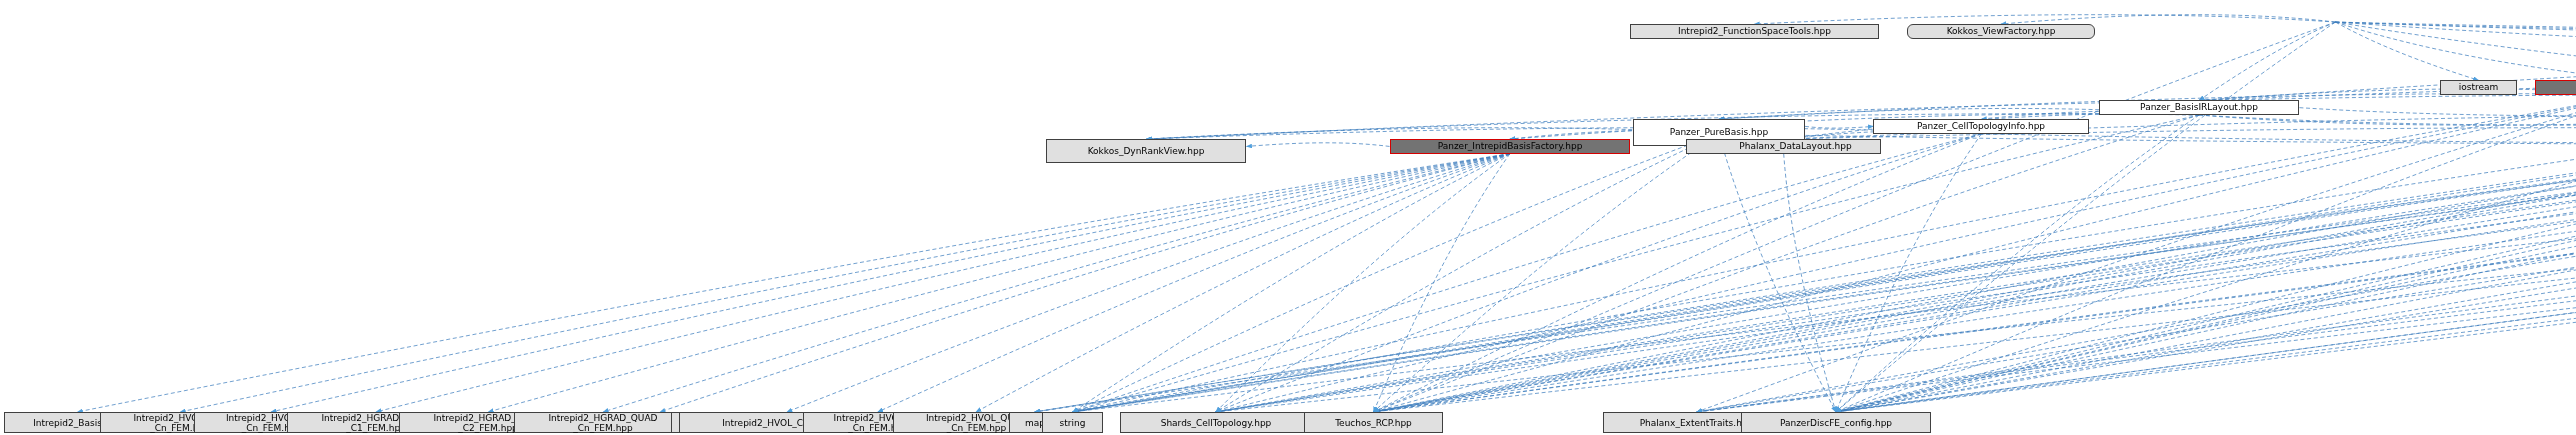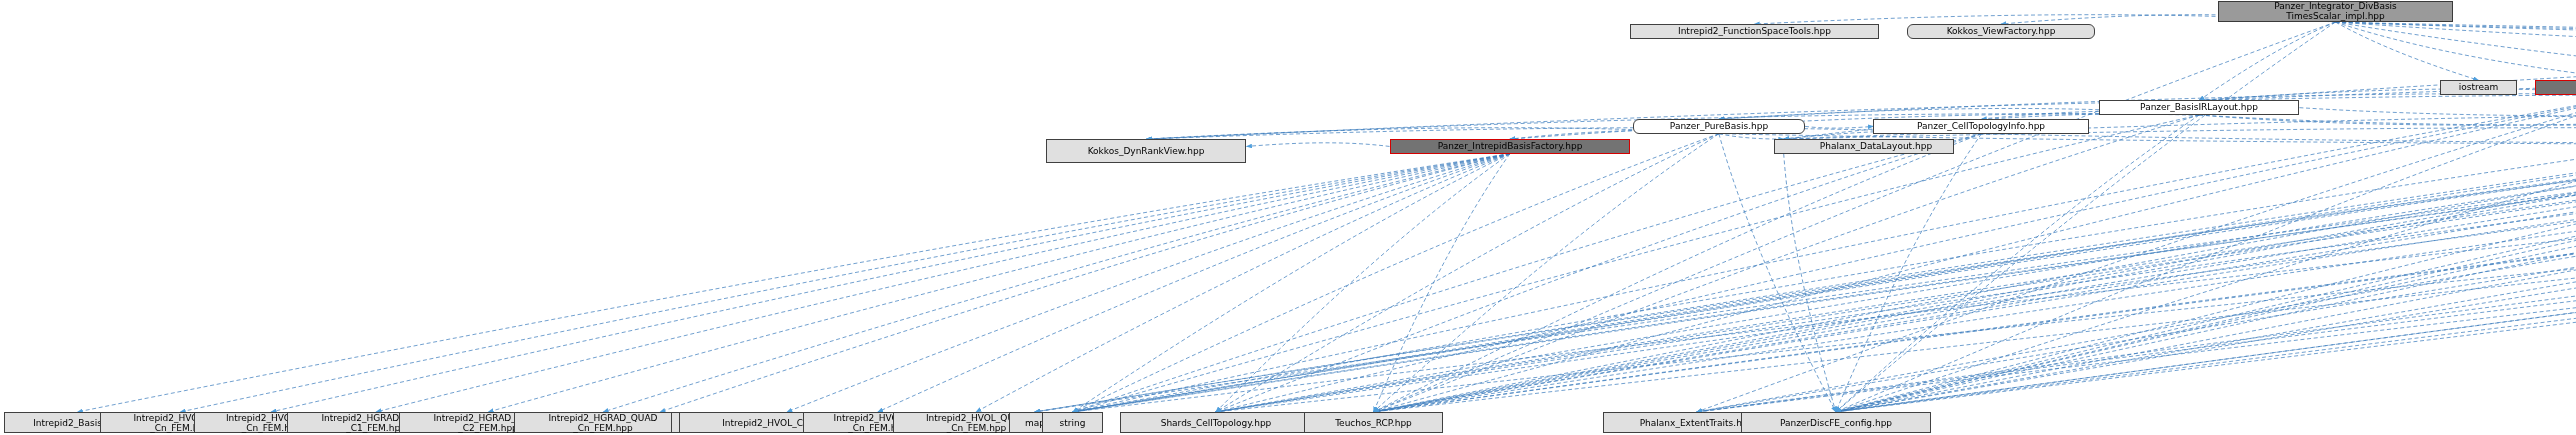--- a/index.html
+++ b/index.html
@@ -181,32 +181,30 @@
       <path d="M6513,142 C5268.00182790208,278.17977226018985 3876.013566276213,461.9932004851107 2748,616" fill="none" stroke="#3d7ebd" stroke-width="1.1" stroke-dasharray="6,4" marker-end="url(#arrow)"></path>
       <path d="M6585,114 C5247.637555930871,259.41530625572466 3752.0344076263414,453.5905953158394 2540,616" fill="none" stroke="#3d7ebd" stroke-width="1.1" stroke-dasharray="6,4" marker-end="url(#arrow)"></path>
       <path d="M2670,230 C2679.528,360.656 2715.143,502.111 2748,616" fill="none" stroke="#3d7ebd" stroke-width="1.1" stroke-dasharray="6,4" marker-end="url(#arrow)"></path>
       <path d="M5277,58 C5226.8099999999995,101.914 5180.224999999999,159.7415 5144,208" fill="none" stroke="#3d7ebd" stroke-width="1.1" stroke-dasharray="6,4" marker-end="url(#arrow)"></path>
       <path d="M5207,114 C5182.262,142.37400000000002 5160.597,178.25650000000002 5144,208" fill="none" stroke="#3d7ebd" stroke-width="1.1" stroke-dasharray="6,4" marker-end="url(#arrow)"></path>
       <path d="M4580,172 C4764.820516853803,204.23856929041798 4974.041968164719,209.07583208607716 5144,208" fill="none" stroke="#3d7ebd" stroke-width="1.1" stroke-dasharray="6,4" marker-end="url(#arrow)"></path>
       <path d="M5366,142 C5289.968,154.456 5208.983,182.761 5144,208" fill="none" stroke="#3d7ebd" stroke-width="1.1" stroke-dasharray="6,4" marker-end="url(#arrow)"></path>
       <path d="M3946,142 C4340.2178285440405,184.14911218544955 4783.945399984024,200.0819821081789 5144,208" fill="none" stroke="#3d7ebd" stroke-width="1.1" stroke-dasharray="6,4" marker-end="url(#arrow)"></path>
       <path d="M3292,172 C3647.626458159425,194.37968402329895 4046.5337672596647,188.0998156802577 4370,178" fill="none" stroke="#3d7ebd" stroke-width="1.1" stroke-dasharray="6,4" marker-end="url(#arrow)"></path>
     </svg>
-<div class="node root" style="left: 2218px; top: 0.7px; width: 235px; height: 21.4px;"><span>Panzer_Integrator_DivBasis
-TimesScalar_impl.hpp</span></div>
     <div class="node" style="left: 1630px; top: 24px; width: 249px; height: 14.7px;"><span>Intrepid2_FunctionSpaceTools.hpp</span></div>
     <div class="node" style="left: 1907px; top: 24px; width: 188px; height: 14.7px; border-radius: 6px;"><span>Kokkos_ViewFactory.hpp</span></div>
     <div class="node" style="left: 2440px; top: 80px; width: 77px; height: 14.7px;"><span>iostream</span></div>
     <div class="node red" style="left: 2535px; top: 80px; width: 203px; height: 14.7px;"><span>Panzer_BasisValues2.hpp</span></div>
     <div class="node white" style="left: 2099px; top: 100px; width: 200px; height: 14.7px;"><span>Panzer_BasisIRLayout.hpp</span></div>
-    <div class="node white" style="left: 1633px; top: 119px; width: 172px; height: 15px; border-radius: 6px;"><span>Panzer_PureBasis.hpp</span></div>
+    <div class="node white" style="left: 1633px; top: 119px; width: 172px; height: 27px;"><span>Panzer_PureBasis.hpp</span></div>
     <div class="node white" style="left: 1873px; top: 119px; width: 216px; height: 14.7px;"><span>Panzer_CellTopologyInfo.hpp</span></div>
     <div class="node" style="left: 1046px; top: 139px; width: 200px; height: 24px;"><span>Kokkos_DynRankView.hpp</span></div>
     <div class="node red" style="left: 1390px; top: 139px; width: 240px; height: 14.7px;"><span>Panzer_IntrepidBasisFactory.hpp</span></div>
-    <div class="node" style="left: 1774px; top: 139px; width: 180px; height: 14.7px; padding-left: 24px;"><span>Phalanx_DataLayout.hpp</span></div>
+    <div class="node" style="left: 1686px; top: 139px; width: 195px; height: 14.7px; padding-left: 24px;"><span>Phalanx_DataLayout.hpp</span></div>
     <div class="node" style="left: 4px; top: 412px; width: 147px; height: 21.4px;"><span>Intrepid2_Basis.hpp</span></div>
     <div class="node" style="left: 100px; top: 412px; width: 160px; height: 21.4px;"><span>Intrepid2_HVOL_HEX
 _Cn_FEM.hpp</span></div>
     <div class="node" style="left: 194px; top: 412px; width: 155px; height: 21.4px;"><span>Intrepid2_HVOL_TET
 _Cn_FEM.hpp</span></div>
     <div class="node" style="left: 287px; top: 412px; width: 178px; height: 21.4px;"><span>Intrepid2_HGRAD_QUAD
 _C1_FEM.hpp</span></div>
     <div class="node" style="left: 399px; top: 412px; width: 178px; height: 21.4px;"><span>Intrepid2_HGRAD_QUAD
 _C2_FEM.hpp</span></div>
     <div class="node" style="left: 514px; top: 412px; width: 178px; height: 21.4px;"><span>Intrepid2_HGRAD_QUAD

